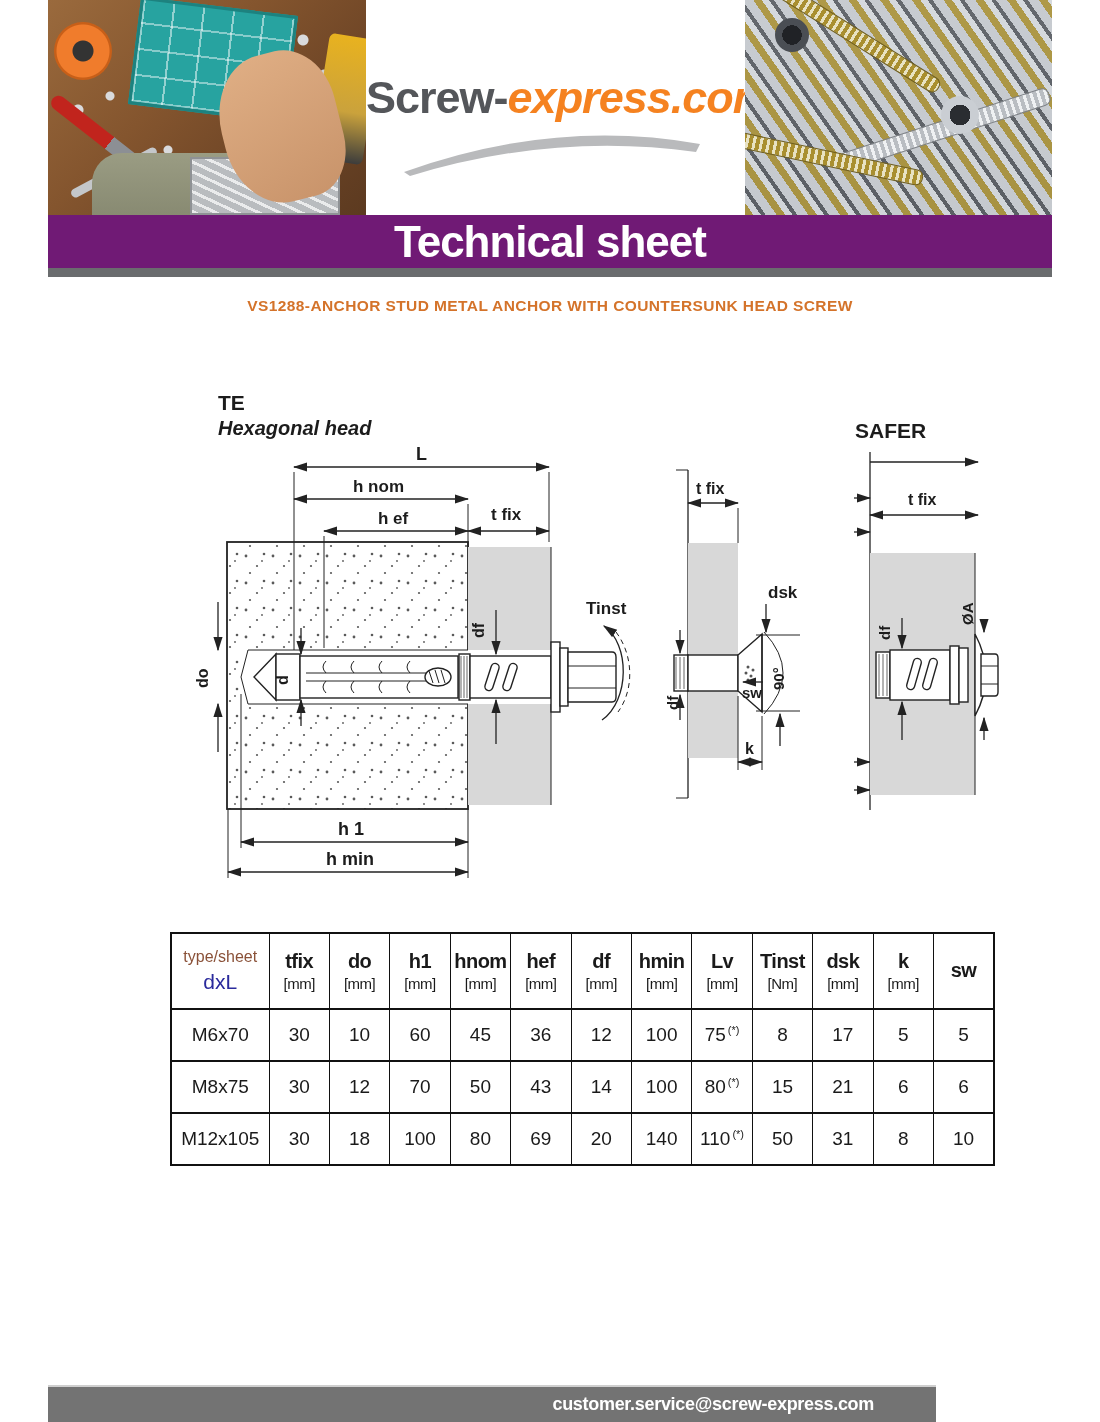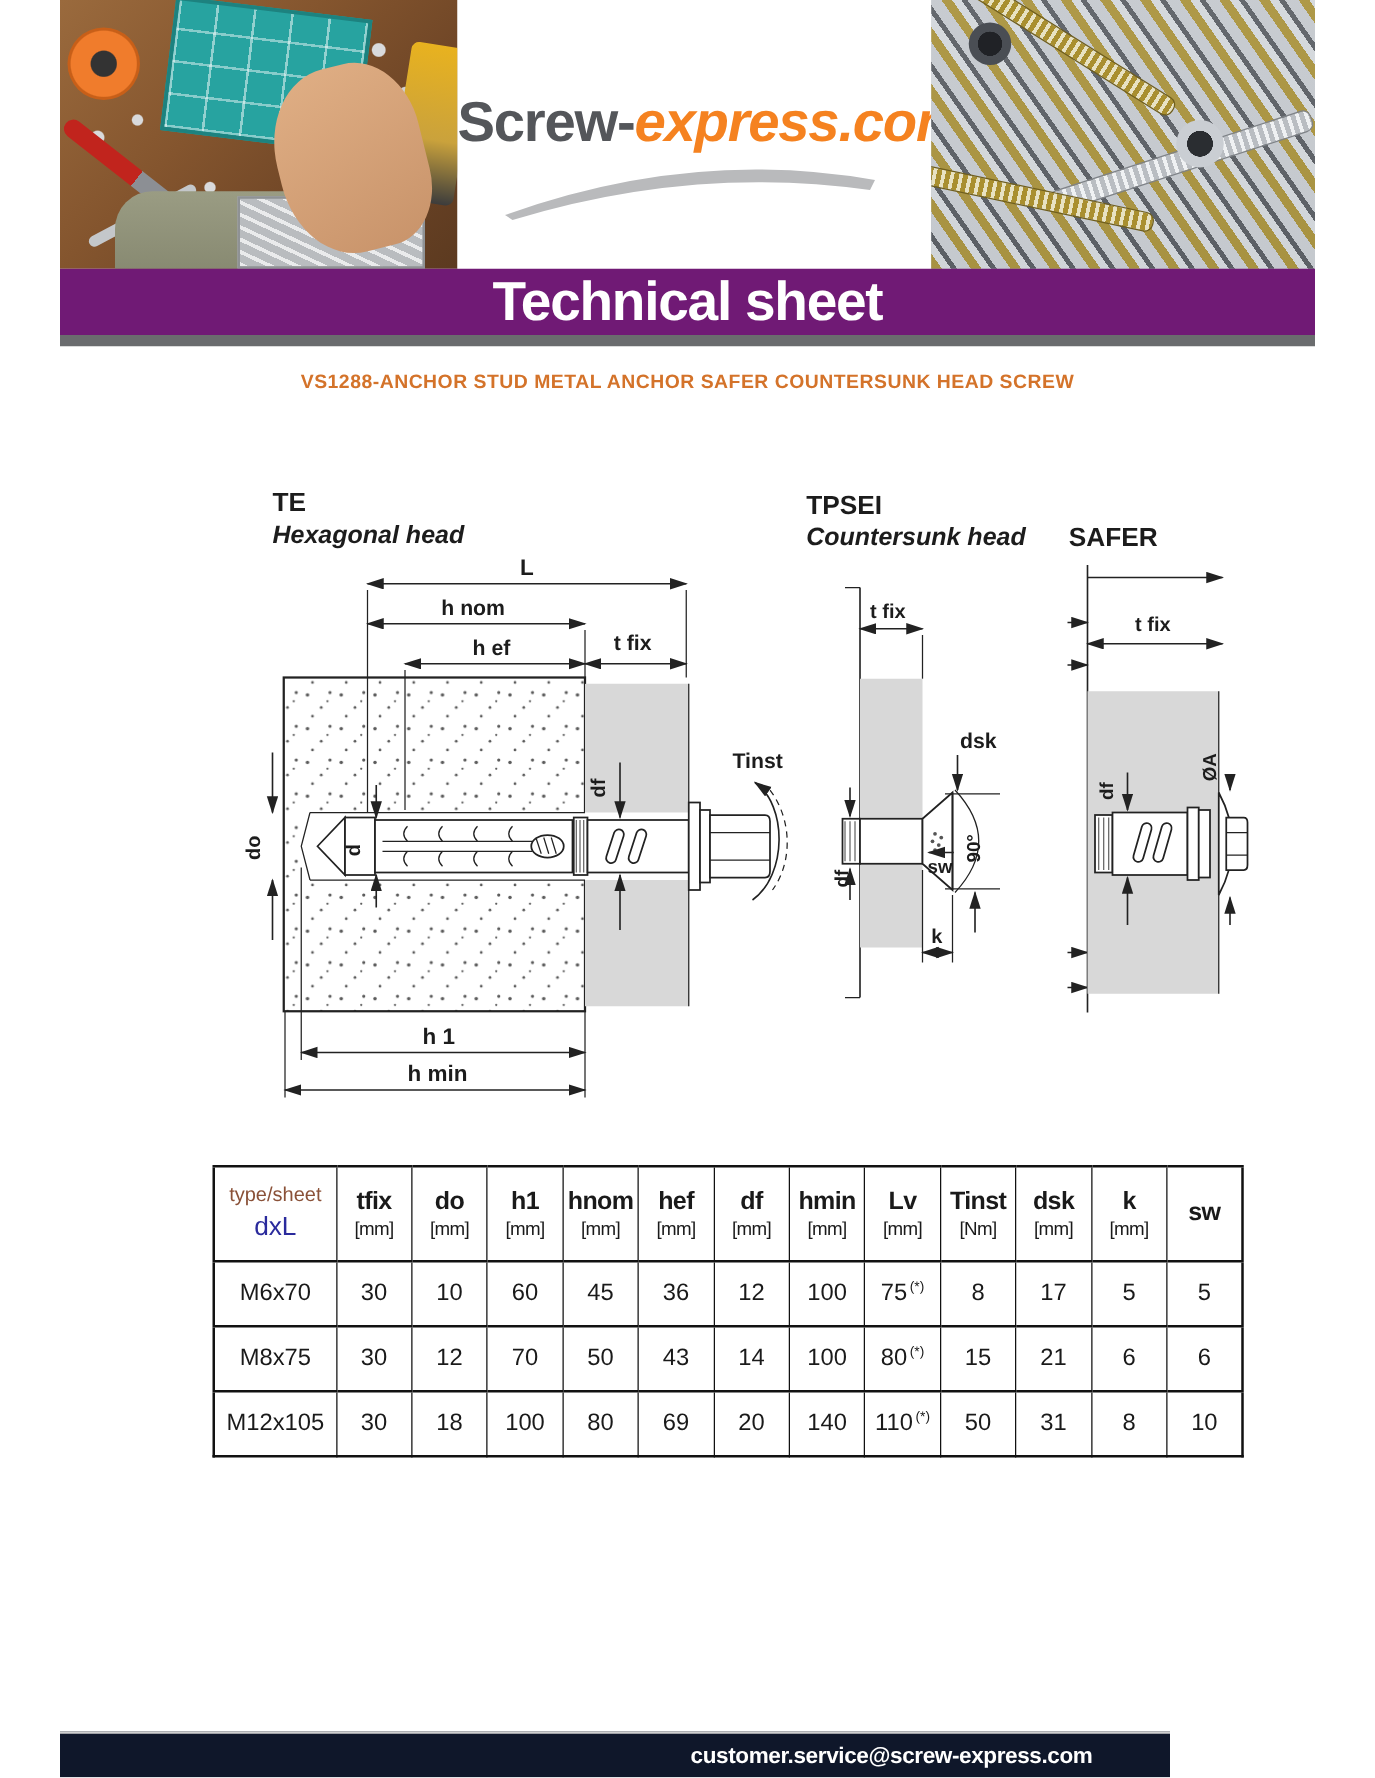--- a/index.html
+++ b/index.html
@@ -87,21 +87,21 @@
     text-align:center; vertical-align:middle; color:#1a1a1a; }
   .spec-table th { height:76px; }
   .spec-table td { height:52px; font-size:19px; }
   .col-name { display:block; font-size:20px; font-weight:bold; letter-spacing:-0.5px; }
   .col-unit { display:block; font-size:15px; font-weight:normal; margin-top:2px; letter-spacing:-0.5px; }
   .corner-1 { display:block; color:#8a5138; font-size:16px; font-weight:normal; }
   .corner-2 { display:block; color:#2a2a9c; font-size:21px; font-weight:normal; margin-top:4px; }
   .lv-sup { font-size:11px; vertical-align:super; margin-left:2px; }
 
   
-  .footer-bar { position:absolute; left:48px; top:1385px; width:888px; height:37px; background:#0f172a;
+  .footer-bar { position:absolute; left:48px; top:1385px; width:888px; height:37px; background:#737373;
     border-top:2px solid #cfcfcf; color:#ffffff; font-size:18px; font-weight:bold;
     text-align:right; line-height:35px; padding-right:62px; letter-spacing:-0.3px; }
 </style>
 </head>
 <body>
 
 <div class="page">
 
   <div class="photo photo-left">
     <div class="decor d-washers"></div>
@@ -128,29 +128,25 @@
     <div class="decor d-screwbar sb3"></div>
     <div class="decor d-head1"></div>
     <div class="decor d-head2"></div>
   </div>
 
   <div class="banner">
       <span>Technical sheet</span>
     </div>
   <div class="banner-strip"></div>
 
-  <div class="doc-title">VS1288-ANCHOR STUD METAL ANCHOR SAFER COUNTERSUNK HEAD SCREW</div>
+  <div class="doc-title">VS1288-ANCHOR STUD METAL ANCHOR WITH COUNTERSUNK HEAD SCREW</div>
 
   <div class="diag-label lab-te">
     <div class="diag-code">TE</div>
     <div class="diag-sub">Hexagonal head</div>
-  </div>
-  <div class="diag-label lab-tpsei">
-    <div class="diag-code">TPSEI</div>
-    <div class="diag-sub">Countersunk head</div>
   </div>
   <div class="diag-label lab-safer">
     <div class="diag-code">SAFER</div>
   </div>
 
   <svg class="svg-te" width="450" height="445" viewBox="0 0 450 445">
     <defs>
       <marker id="m-te" markerWidth="11" markerHeight="8" refX="10" refY="3.5" orient="auto-start-reverse">
         <path d="M0,0 L11,3.5 L0,7 Z" fill="#222"></path>
       </marker>

